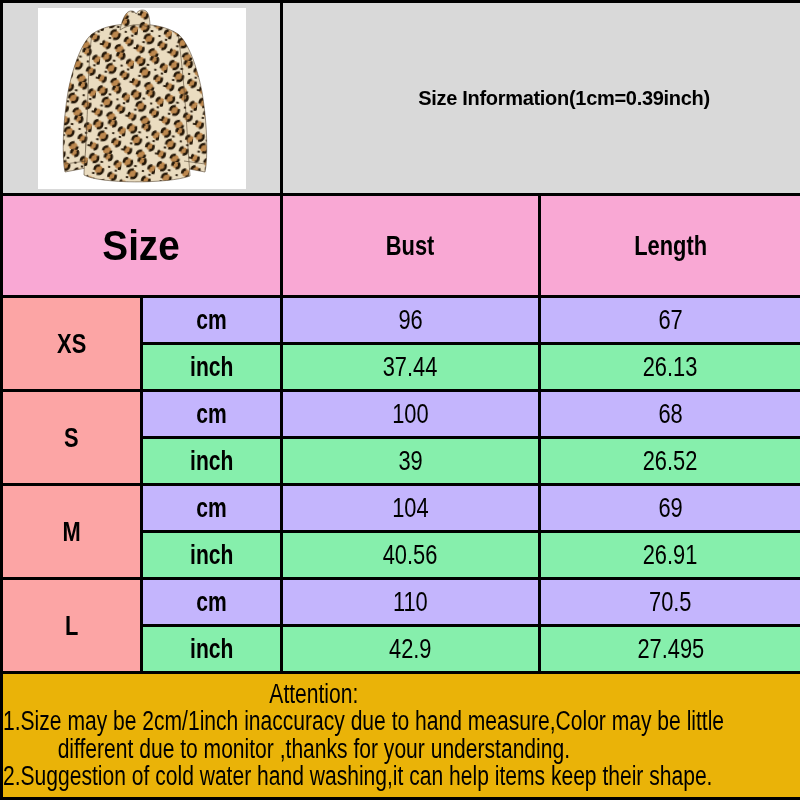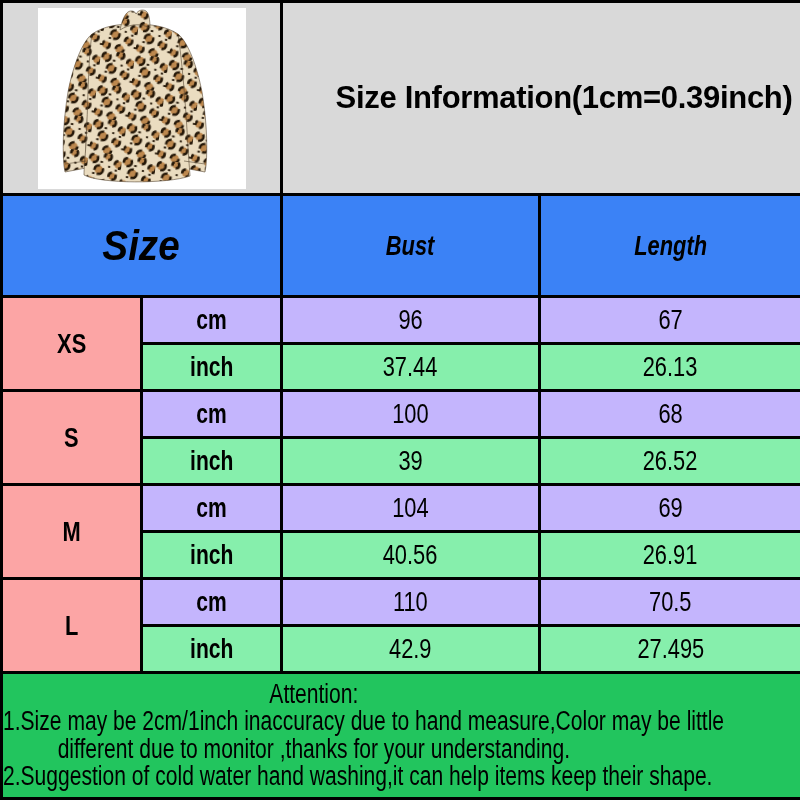--- a/index.html
+++ b/index.html
@@ -5,39 +5,39 @@
   html,body{margin:0;padding:0;background:#ffffff;}
   body{font-family:"Liberation Sans",sans-serif;color:#000;width:800px;}
   table.sheet{border-collapse:collapse;table-layout:fixed;width:800px;height:800px;}
   table.sheet td{border:3px solid #000;text-align:center;vertical-align:middle;padding:0;overflow:hidden;}
 
   
   td.c-img{background:#d9d9d9;vertical-align:top;}
   .photo{width:208px;height:181px;margin:0 auto;background:#ffffff;}
   .photo svg{display:block;width:100%;height:100%;}
   td.c-title{background:#d9d9d9;}
-  .title-text{font-weight:bold;font-size:31px;letter-spacing:-0.3px;margin-left:45px;}
+  .title-text{font-weight:bold;font-size:20px;letter-spacing:-0.3px;margin-left:45px;}
 
   
-  tr.r-head td{height:99px;background:#3b82f6;font-style:italic;}
+  tr.r-head td{height:99px;background:#f9a8d4;}
   tr.r-img td{height:190px;}
   .size-text{font-weight:bold;font-size:42px;display:inline-block;transform:scaleX(0.92);}
   .hd{font-weight:bold;font-size:28px;display:inline-block;transform:scaleX(0.78);}
 
   
   tr.r-data td{height:44px;}
   tr.bg-cm td{background:#c4b5fd;}
   tr.bg-inch td{background:#86efac;}
   table.sheet td.c-label{background:#fca5a5;}
   .lb{font-weight:bold;font-size:28px;display:inline-block;transform:scaleX(0.78);}
   .un{font-weight:bold;font-size:27px;display:inline-block;transform:scaleX(0.78);}
   .v{font-weight:normal;font-size:28px;display:inline-block;transform:scaleX(0.78);}
 
   
-  td.c-att{background:#22c55e;text-align:left;vertical-align:top;padding:5px 0 0 5px;}
+  td.c-att{background:#eab308;text-align:left;vertical-align:top;padding:5px 0 0 5px;}
   .att-line{font-size:27px;line-height:27.5px;white-space:nowrap;transform:scaleX(0.78);transform-origin:0 50%;}
 </style>
 </head>
 <body>
 
 <table class="sheet">
   <colgroup>
     <col style="width:140px">
       <col style="width:140px">
       <col style="width:258px">

